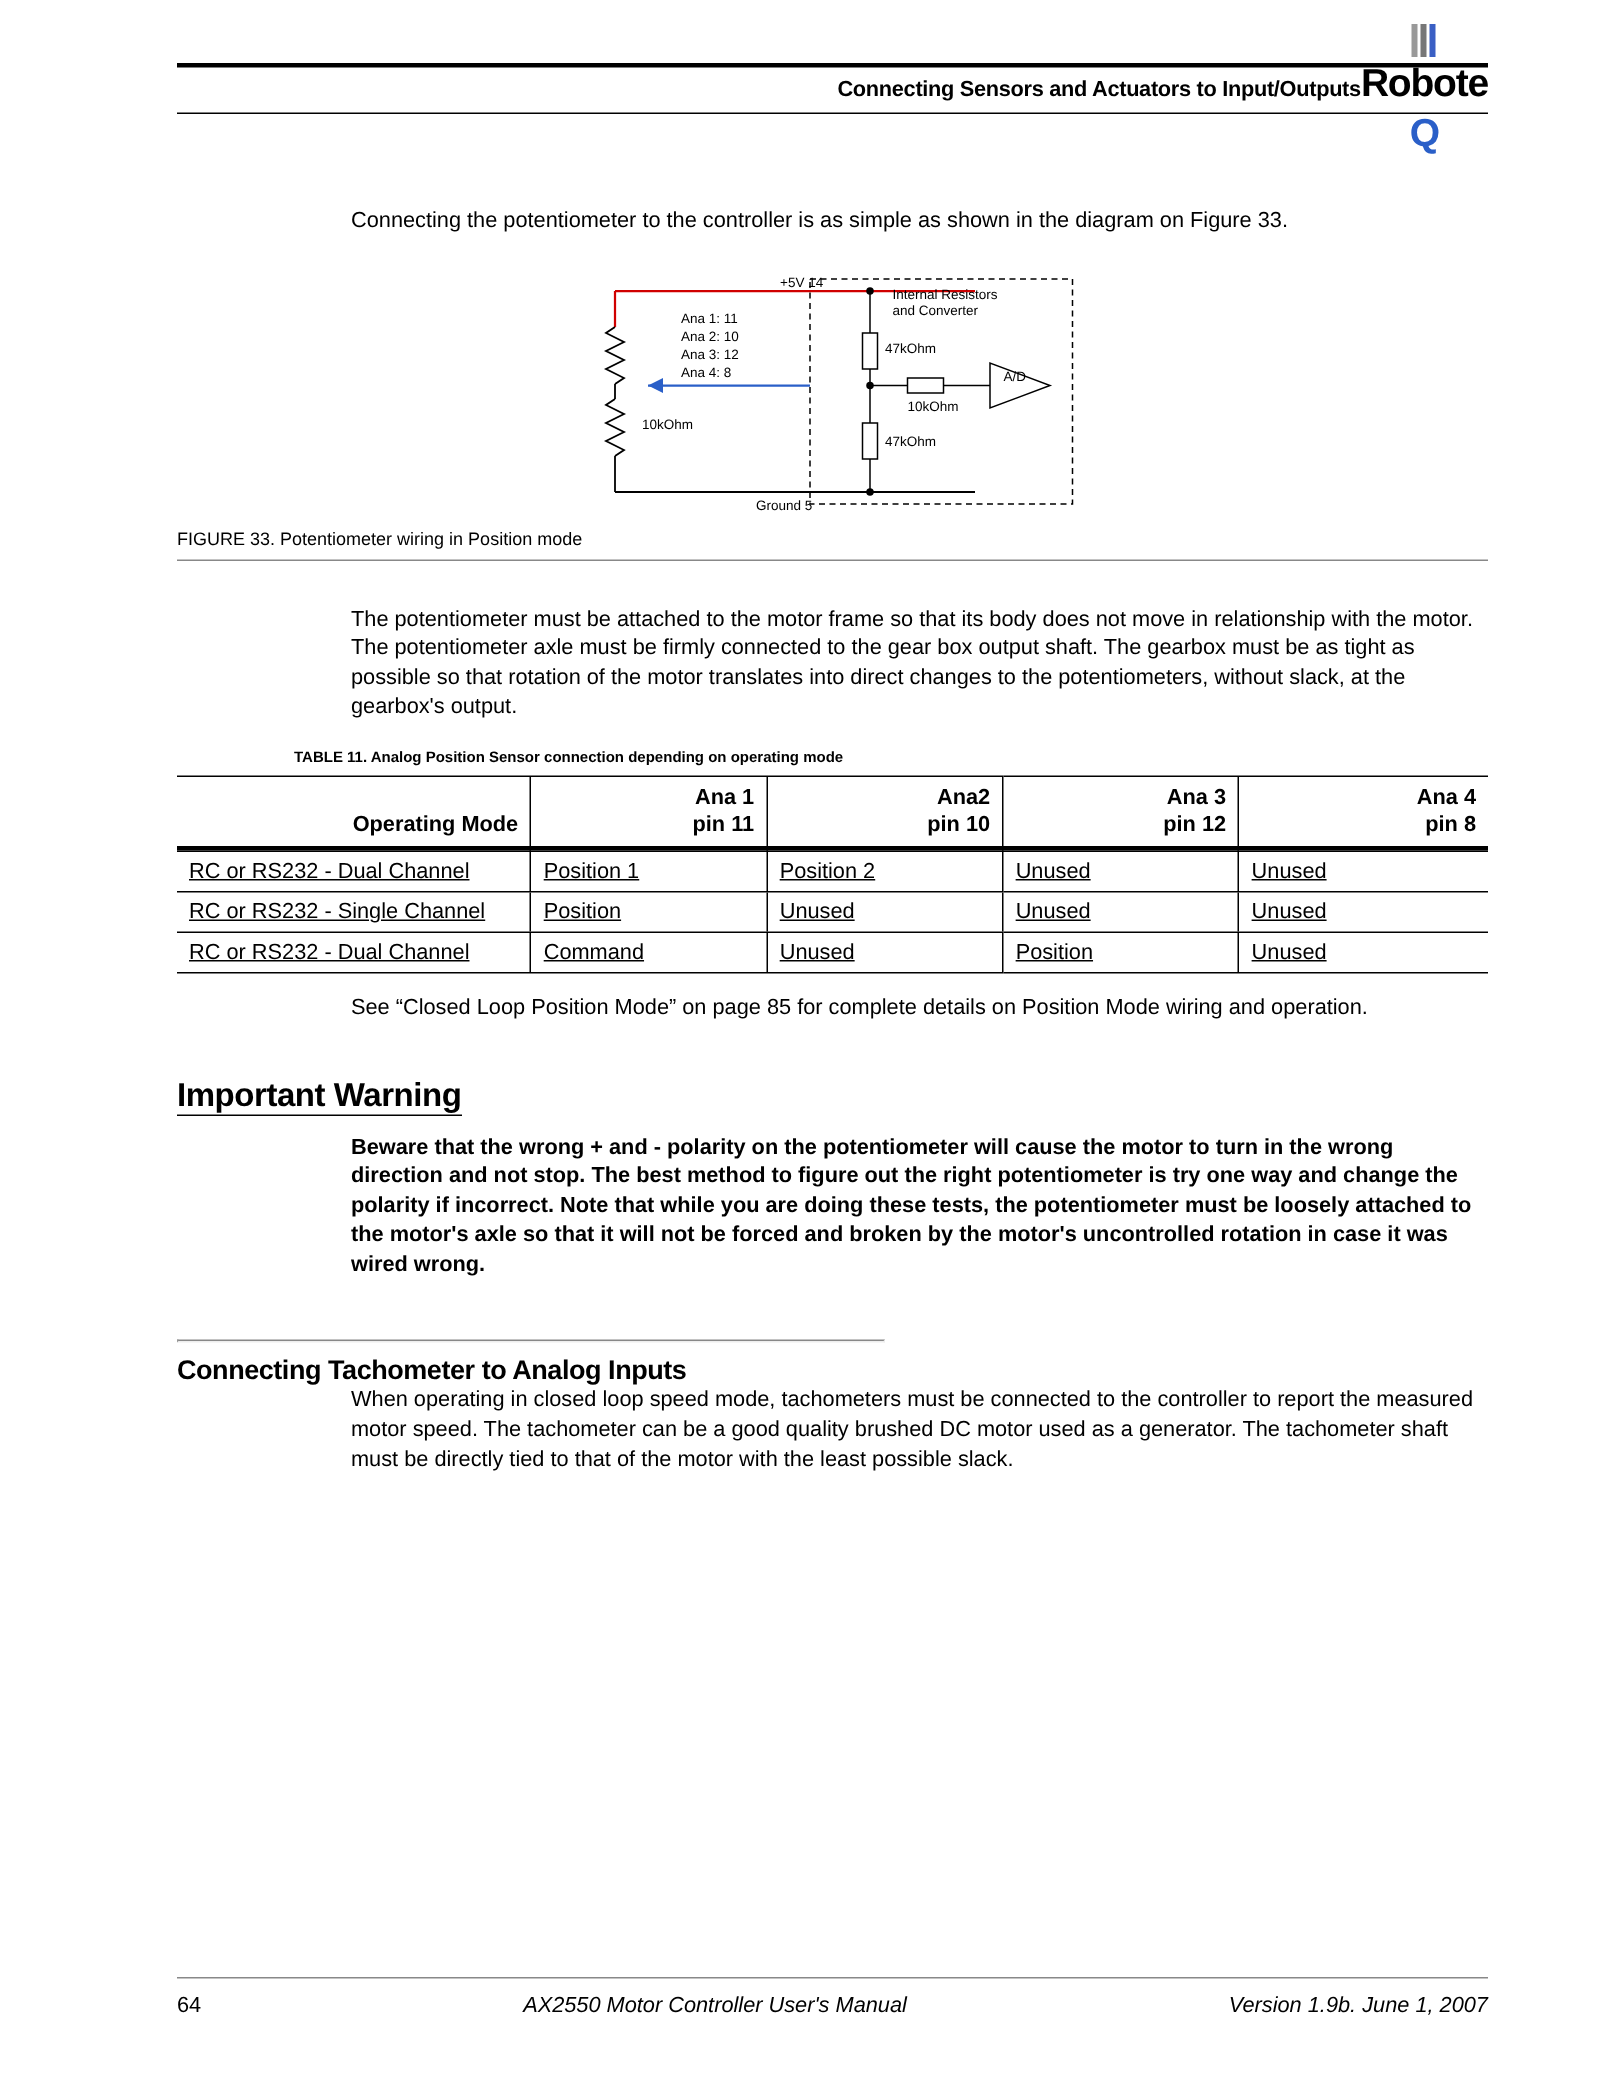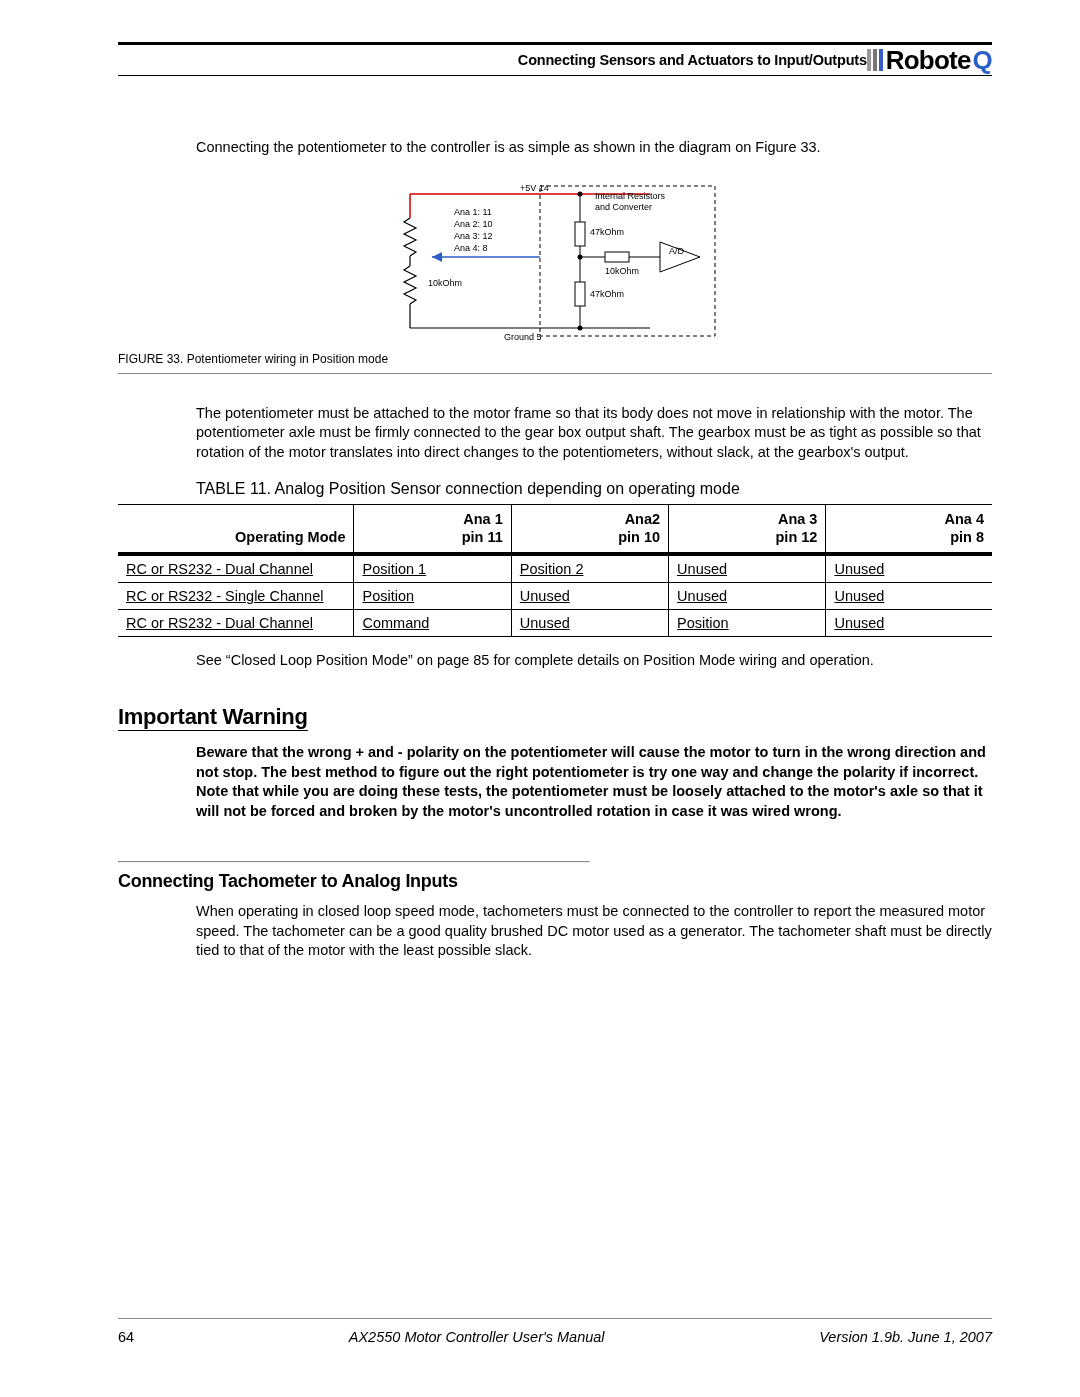--- a/index.html
+++ b/index.html
@@ -33,32 +33,33 @@
     letter-spacing: -0.2px;
   }
   .logo {
     display: flex;
     align-items: center;
     gap: 2px;
     font-size: 26px;
     font-weight: bold;
     letter-spacing: -0.8px;
     color: #000;
+    flex-direction: column;
   }
   .logo-bars {
     display: flex;
     gap: 2px;
     margin-right: 1px;
   }
   .logo-bar {
     width: 4px;
     height: 22px;
   }
   .indent-block {
-    margin-left: 78px;
+    margin-left: 116px;
   }
   .body-text {
     font-size: 14.5px;
     line-height: 1.35;
     font-weight: 400;
   }
   .figure-area {
     margin: 24px 0 10px 0;
     display: flex;
     justify-content: center;
@@ -68,23 +69,24 @@
     height: 160px;
   }
   .figure-caption {
     font-size: 12px;
     border-bottom: 1px solid #888;
     padding-bottom: 7px;
     margin-bottom: 30px;
     margin-top: 4px;
   }
   .table-caption {
-    font-size: 16px;
+    font-size: 10px;
     margin-top: 18px;
     margin-bottom: 6px;
+    font-weight: bold;
   }
   table.analog {
     width: 100%;
     border-collapse: collapse;
     font-size: 14.5px;
   }
   table.analog th {
     text-align: right;
     font-weight: bold;
     padding: 5px 8px;
@@ -135,21 +137,21 @@
     border-top: 1px solid #888;
     width: 54%;
     margin-left: 0;
     margin-bottom: 8px;
   }
   h3.section {
     font-size: 18px;
     font-weight: bold;
     font-family: Arial, Helvetica, sans-serif;
     letter-spacing: -0.3px;
-    margin-bottom: 10px;
+    margin-bottom: 0;
   }
   .footer {
     position: absolute;
     bottom: 0;
     left: 0;
     right: 0;
     border-top: 1px solid #888;
     padding-top: 10px;
     display: flex;
     justify-content: space-between;

